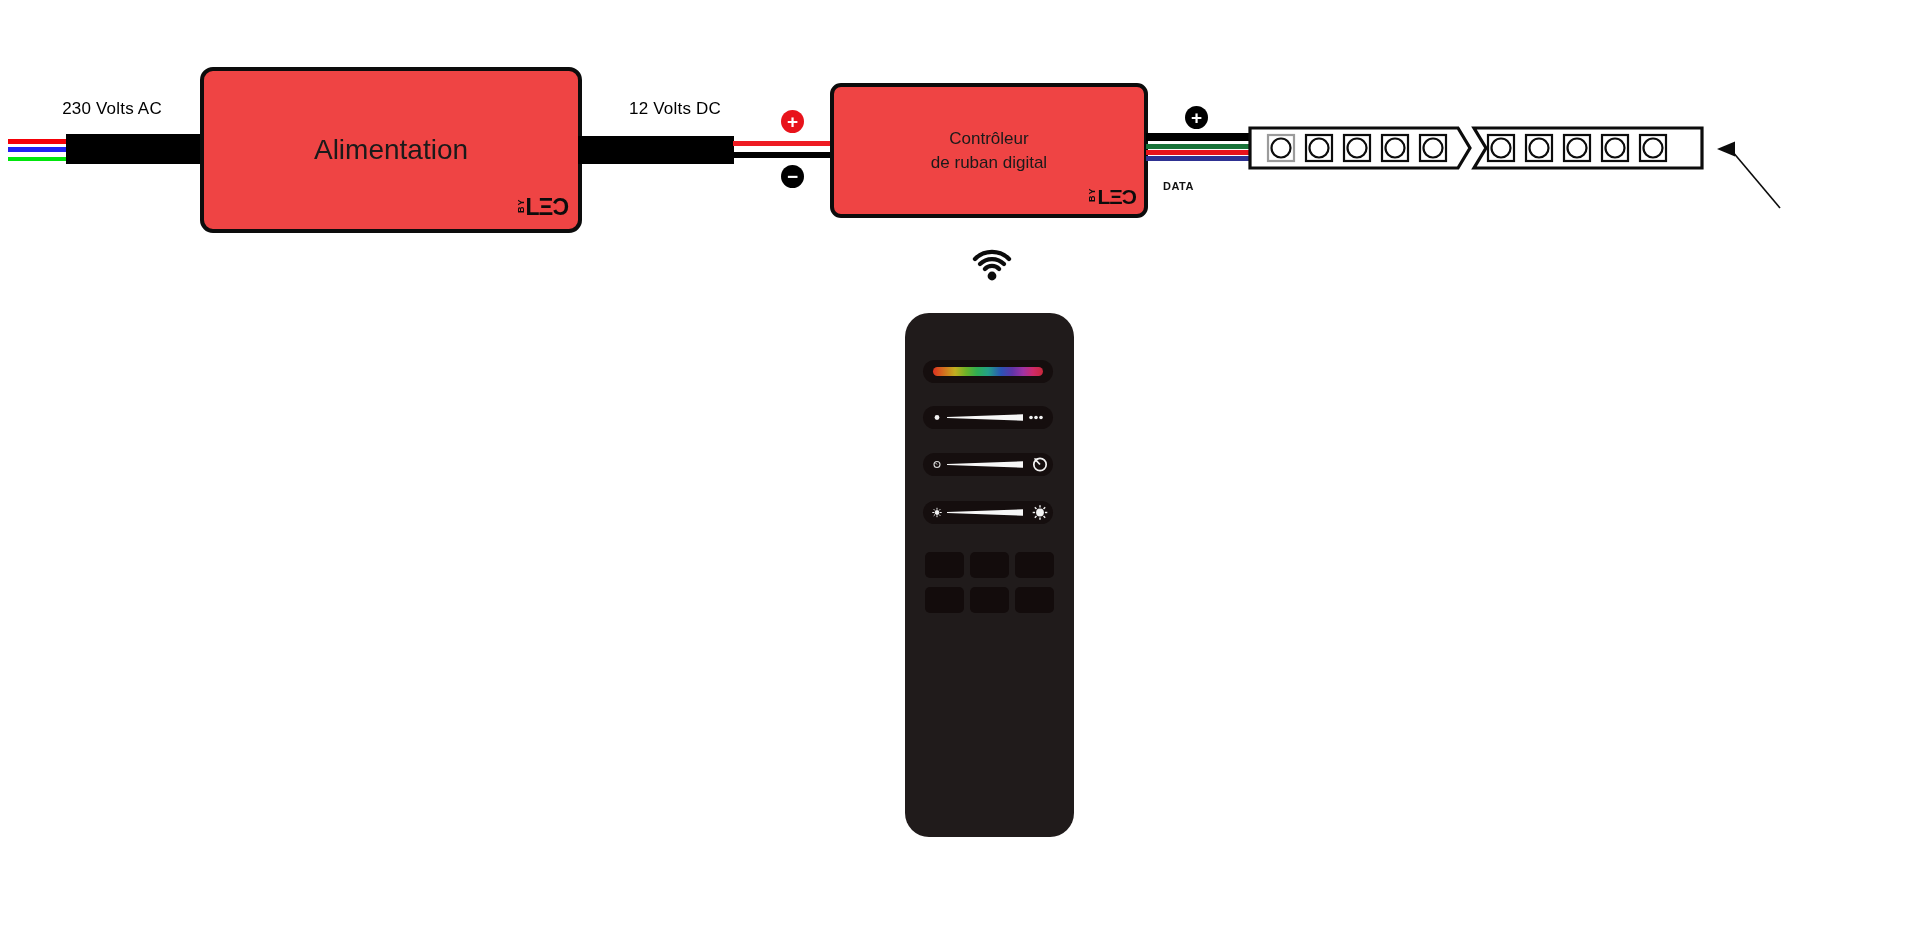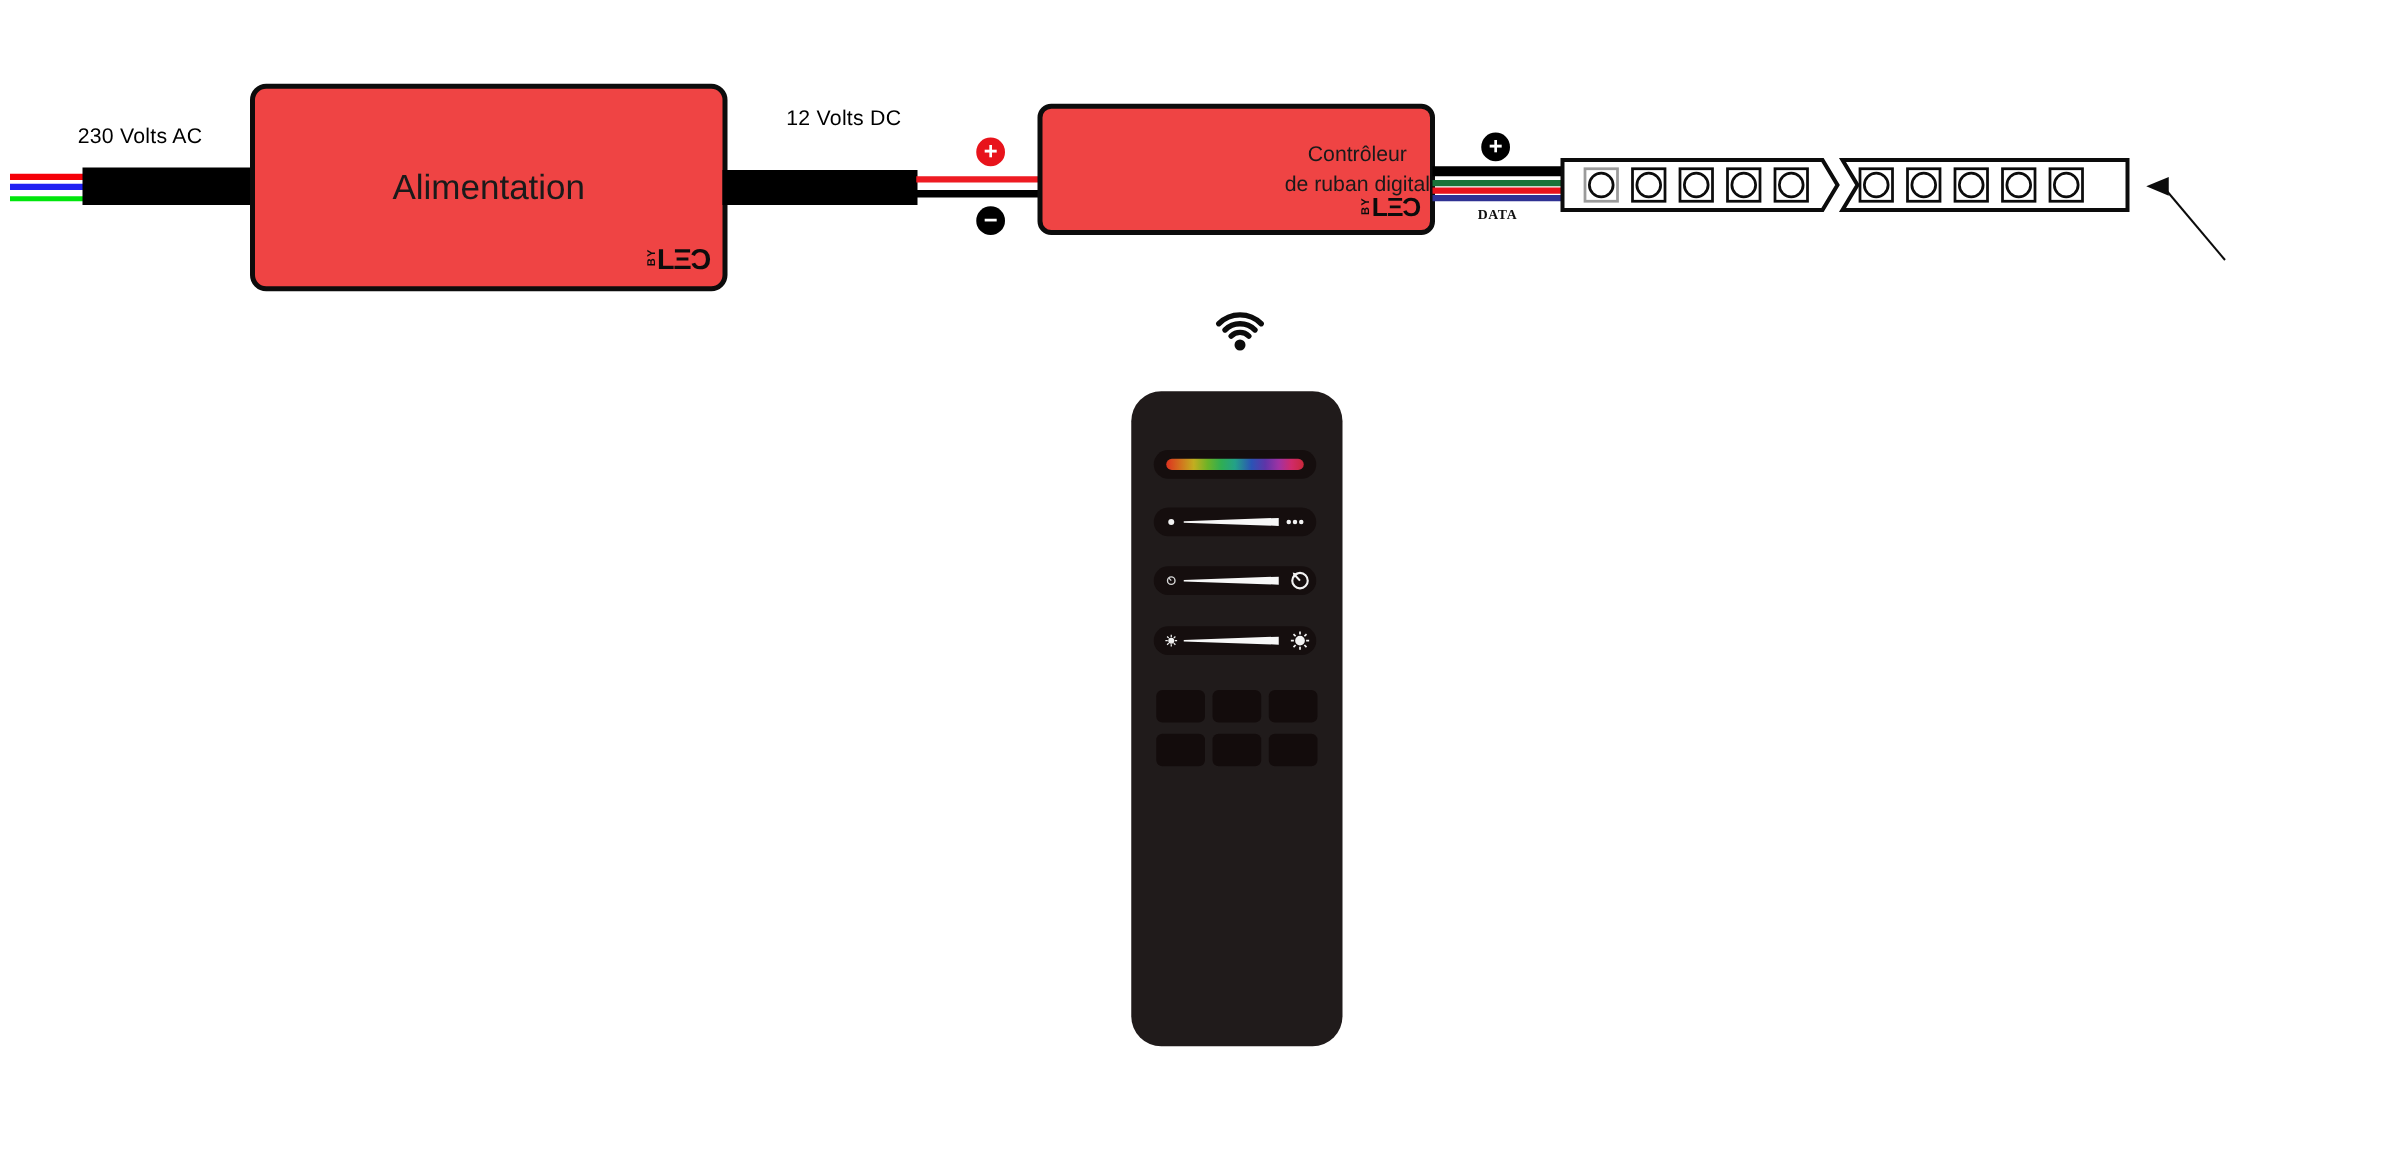--- a/index.html
+++ b/index.html
@@ -3,22 +3,22 @@
 <meta charset="utf-8">
 <style>
   html,body{margin:0;padding:0;background:#ffffff;}
   #canvas{position:relative;width:1920px;height:939px;background:#ffffff;overflow:hidden;
           font-family:"Liberation Sans", sans-serif;color:#111;}
   .abs{position:absolute;}
 
   
   .wire-label{font-size:17px;color:#000000;text-align:center;letter-spacing:0.2px;}
   #lbl-ac{left:37px;top:99px;width:150px;}
-  #lbl-dc{left:600px;top:85px;width:150px;}
-  #lbl-data{left:1163px;top:166px;width:70px;font-size:11px;font-weight:bold;text-align:center;letter-spacing:0.5px;font-family:Liberation Serif, serif;}
+  #lbl-dc{left:600px;top:99px;width:150px;}
+  #lbl-data{left:1163px;top:180px;width:70px;font-size:11px;font-weight:bold;text-align:left;letter-spacing:0.5px;}
   #lbl-strip{left:1707px;top:224px;width:170px;font-size:17.5px;line-height:26px;text-align:center;}
 
   
   .wire{position:absolute;}
   #ac-red  {left:8px;top:139px;width:62px;height:5px;background:#f50008;}
   #ac-blue {left:8px;top:147px;width:62px;height:5px;background:#2121f2;}
   #ac-green{left:8px;top:157px;width:62px;height:4px;background:#00e60c;}
   #ac-cable{left:66px;top:134px;width:138px;height:30px;background:#000;}
   #dc-cable{left:578px;top:136px;width:156px;height:28px;background:#000;}
   #dc-plus-wire {left:733px;top:141px;width:112px;height:5px;background:#ee1b22;}
@@ -28,21 +28,21 @@
   #dw-black{left:1146px;top:133px;width:106px;height:8px;background:#000;}
   #dw-green{left:1146px;top:144px;width:106px;height:5px;background:#187339;}
   #dw-red  {left:1146px;top:150px;width:106px;height:5px;background:#e8131b;}
   #dw-blue {left:1146px;top:156px;width:106px;height:5px;background:#2e3192;}
 
   
   .device-box{position:absolute;background:#ef4444;border:4px solid #0c0c0c;border-radius:13px;
               display:flex;align-items:center;justify-content:center;box-sizing:border-box;}
   #psu-box{left:200px;top:67px;width:382px;height:166px;}
   #psu-box .title{font-size:28px;color:#1a1a1a;}
-  #ctrl-box{left:830px;top:83px;width:318px;height:105px;border-radius:11px;justify-content:flex-end;}
+  #ctrl-box{left:830px;top:83px;width:318px;height:135px;border-radius:11px;}
   #ctrl-box .title{font-size:17px;line-height:24px;text-align:center;color:#1a1a1a;}
 
   
   .byled{position:absolute;display:flex;align-items:center;color:#0c0c0c;}
   .byled .by{display:inline-block;transform:rotate(-90deg);font-size:9px;font-weight:600;
              letter-spacing:1px;width:10px;}
   .byled .led{font-weight:700;letter-spacing:-1px;}
   #psu-logo{right:10px;bottom:8px;}
   #psu-logo .led{font-size:23px;}
   #ctrl-logo{right:8px;bottom:5px;}

